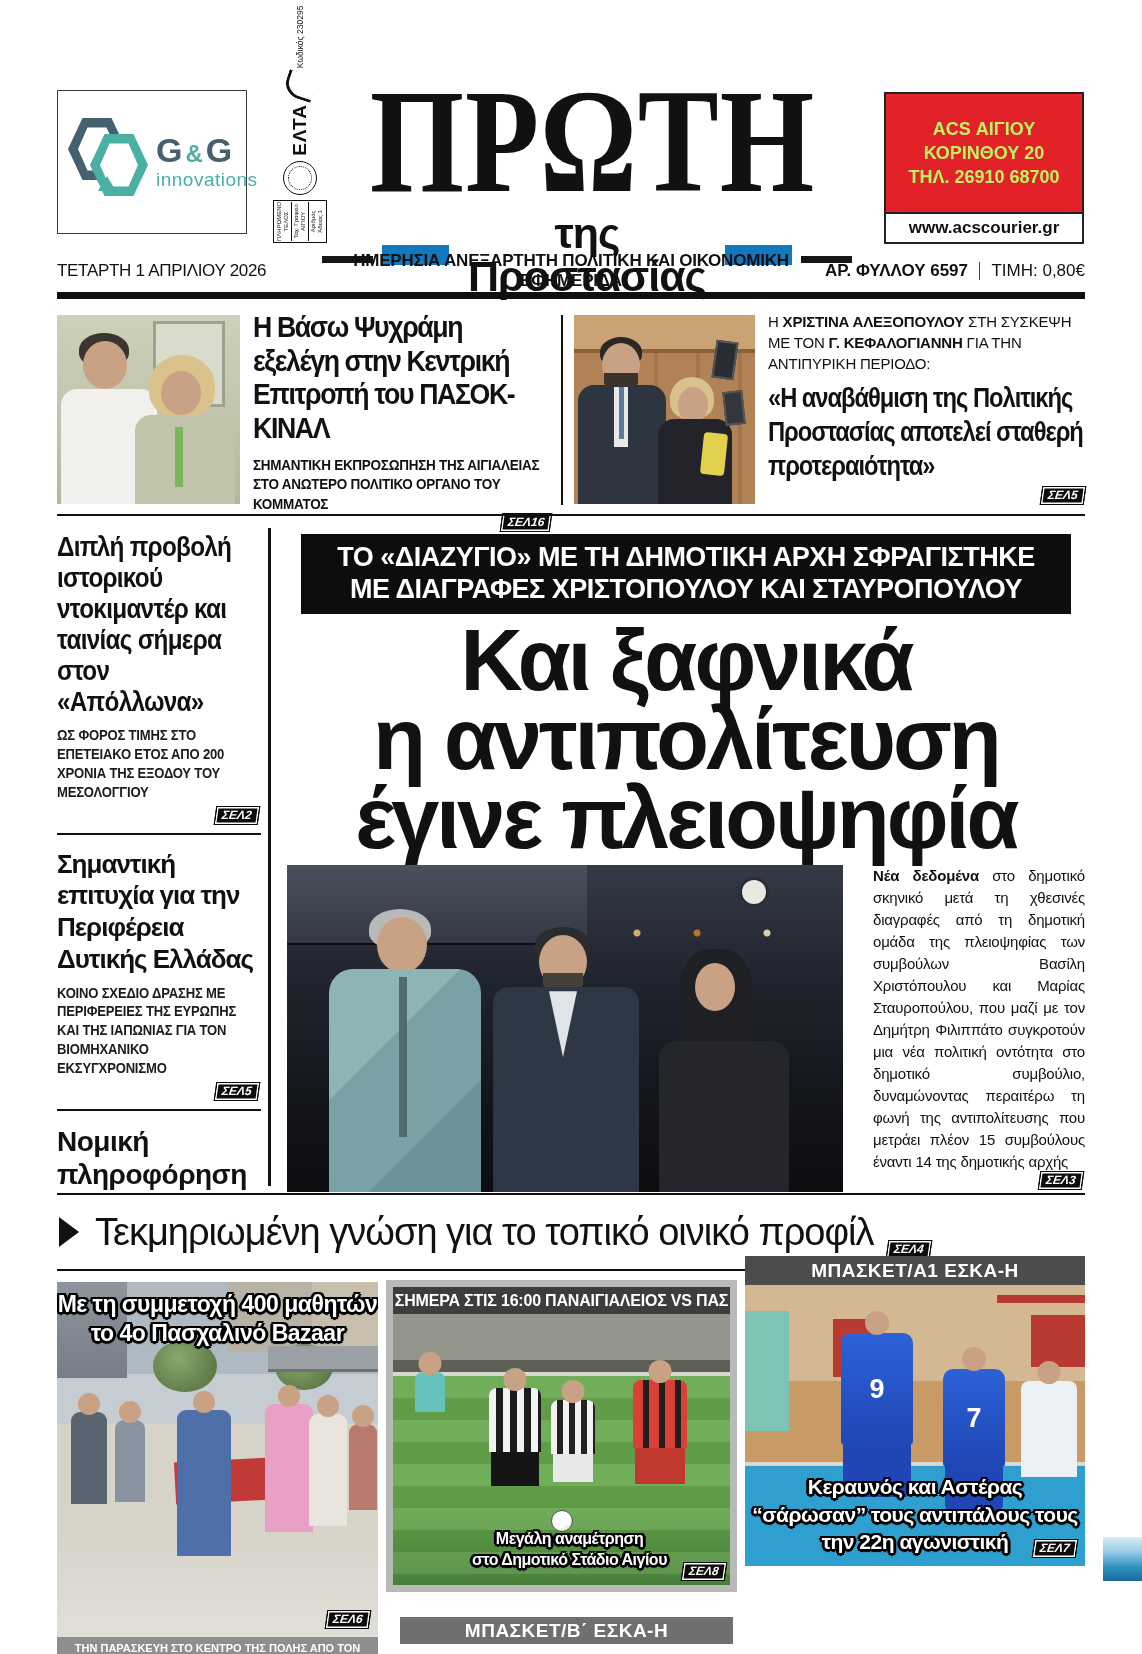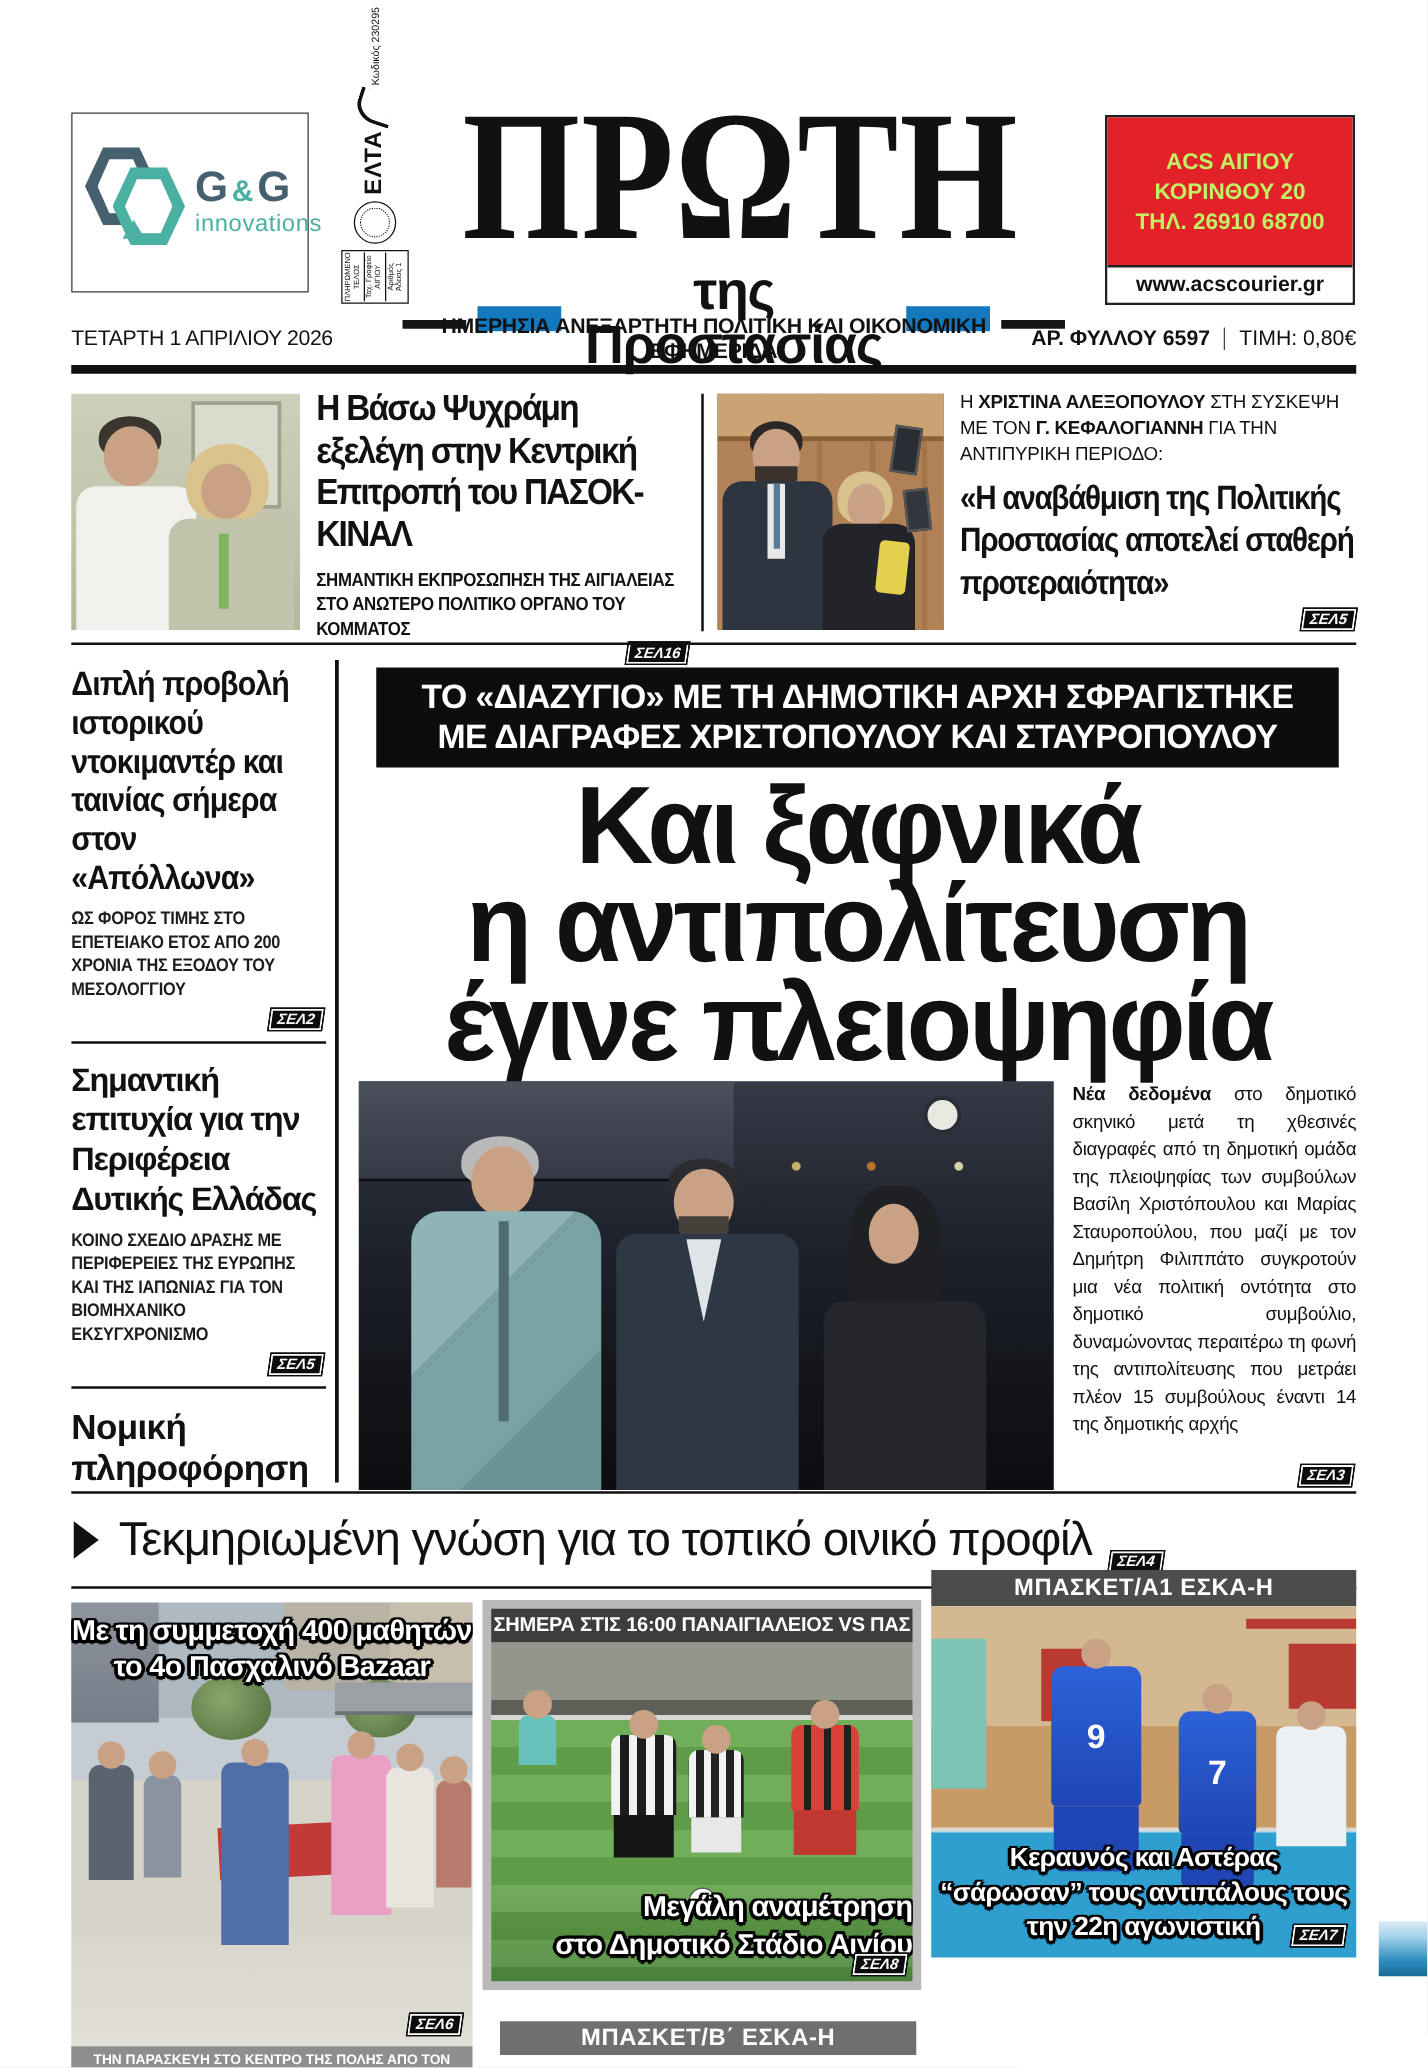--- a/index.html
+++ b/index.html
@@ -85,21 +85,21 @@
   .lc-rule{height:2px;background:#111;margin:2px 0 6px}
   #vdiv2{left:268px;top:528px;width:3px;height:658px;background:#111}
   
   #maincol{left:287px;top:524px;width:798px;height:666px}
   .kbanner{margin:10px 14px 0;background:#0d0d0d;color:#fff;text-align:center;
            padding:7px 4px 8px;font-weight:bold;font-size:27px;line-height:1.2;letter-spacing:-.5px}
   .main-head{margin-top:6px;font-weight:bold;text-align:center;font-size:88px;line-height:.9;
              letter-spacing:-3px;transform:scaleX(.98);transform-origin:50% 0}
   .main-row{display:flex;margin-top:8px}
   .main-photo{width:556px;height:327px}
-  .main-bodycol{position:relative;flex:1;margin-left:15px;height:327px;overflow:hidden}
+  .main-bodycol{position:relative;flex:1;margin-left:30px;height:327px;overflow:hidden}
   .bodytext{font-size:15px;line-height:22px;text-align:justify;letter-spacing:-.2px}
   .body-badge{position:absolute;right:2px;bottom:2px}
   
   #wine{left:57px;top:1197px;width:1028px;height:70px;display:flex;align-items:center}
   .wine-arrow{width:0;height:0;border-left:20px solid #111;border-top:15px solid transparent;
               border-bottom:15px solid transparent;margin-left:2px;flex:none}
   .wine-text{margin-left:16px;font-size:38px;letter-spacing:-1px;white-space:nowrap}
   .wine-badge{margin-left:14px;align-self:flex-end;margin-bottom:8px}
   
   .card-head{color:#fff;font-weight:bold;text-align:center}
@@ -109,22 +109,22 @@
   .bz-photo{position:absolute;inset:0 0 36px 0;overflow:hidden}
   .bz-title{position:absolute;left:0;right:0;top:8px;text-align:center;font-weight:bold;
             font-size:23px;line-height:1.25;letter-spacing:-.5px}
   .bz-caption{position:absolute;left:0;right:0;bottom:0;height:36px;background:#8e8e8e;color:#fff;
               font-weight:bold;font-size:11px;line-height:1.35;text-align:center;padding-top:4px;
               transform-origin:50% 0}
   .bz-badge{position:absolute;right:8px;bottom:44px}
   #card-foot{left:386px;top:1280px;width:351px;height:312px;background:#b9b9b9;padding:7px}
   .ft-head{height:27px;background:#3d3d3d;font-size:16px;line-height:27px;letter-spacing:-.2px}
   .ft-photo{position:relative;width:100%;height:calc(100% - 27px);overflow:hidden}
-  .ft-title{position:absolute;left:16px;right:0;bottom:14px;text-align:right;font-weight:bold;
-            font-size:23px;line-height:1.3;letter-spacing:-.5px}
+  .ft-title{position:absolute;left:16px;right:0;bottom:14px;text-align:center;font-weight:bold;
+            font-size:16px;line-height:1.3;letter-spacing:-.5px}
   .ft-badge{position:absolute;right:4px;bottom:4px}
   #card-basket{left:745px;top:1256px;width:340px;height:310px}
   .bk-head{height:29px;background:#4c4c4c;font-size:19px;line-height:29px;letter-spacing:.5px}
   .bk-photo{position:relative;width:100%;height:calc(100% - 29px);overflow:hidden}
   .bk-title{position:absolute;left:0;right:0;bottom:10px;text-align:center;font-weight:bold;
             font-size:21px;line-height:1.32;letter-spacing:-.5px}
   .bk-badge{position:absolute;right:8px;bottom:8px}
   #bottombanner{left:400px;top:1617px;width:333px;height:27px;background:#6f6f6f;color:#fff;
                 font-weight:bold;font-size:19px;line-height:27px;text-align:center;letter-spacing:.5px}
   #bluesliver{left:1103px;top:1537px;width:39px;height:44px;

